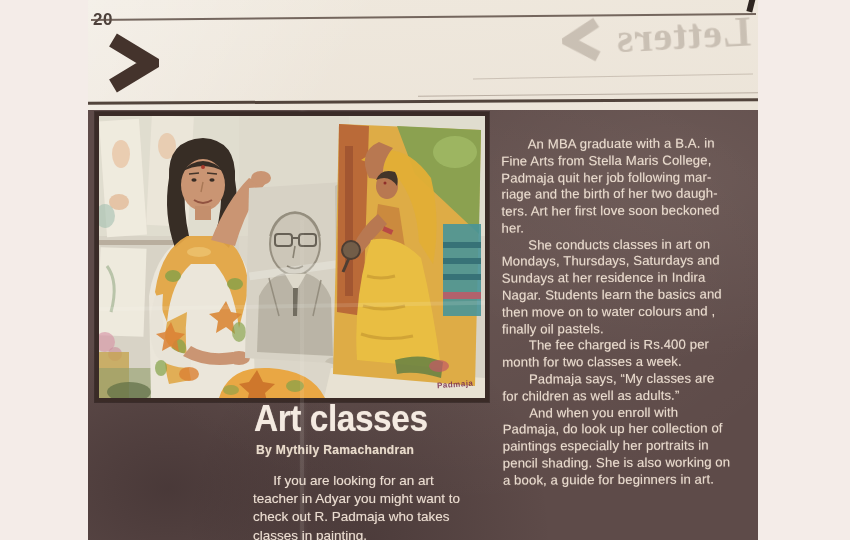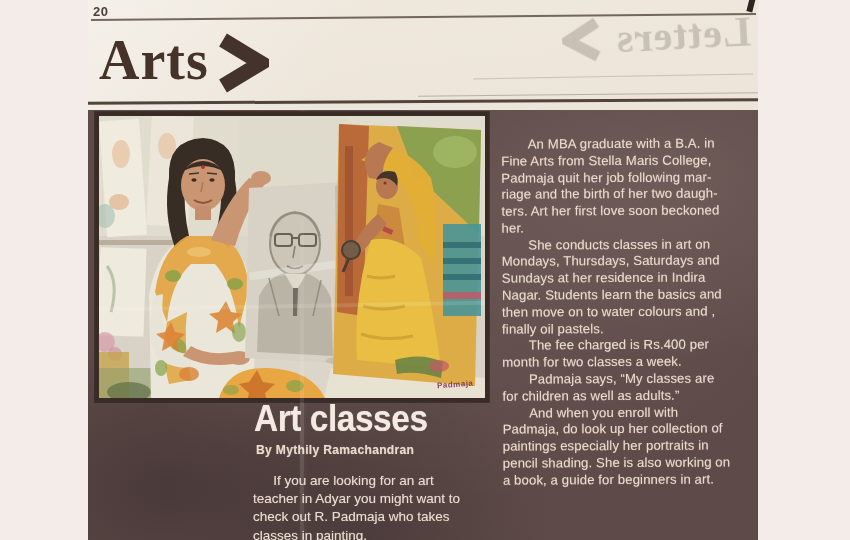--- a/index.html
+++ b/index.html
@@ -9,21 +9,21 @@
   .clip {
     position:absolute; left:88px; top:0; width:670px; height:540px;
     background:
       linear-gradient(120deg, rgba(255,255,255,0.35) 0%, rgba(255,255,255,0) 30%),
       linear-gradient(175deg, #efe8dd 0%, #e9e1d5 55%, #e3dace 100%);
     overflow:hidden;
   }
 
   
   .page-number {
-    position:absolute; left:5px; top:4px; font-size:13px; font-weight:bold;
+    position:absolute; left:5px; top:10px; font-size:17px; font-weight:bold;
     color:#4c403a; letter-spacing:0.5px;
   }
   .rule-top {
     position:absolute; left:3px; top:16px; width:665px; height:2px;
     background:#5e4f46; transform:rotate(-0.5deg); opacity:0.85;
   }
   .rule-backside {
     position:absolute; left:385px; top:76px; width:280px; height:1px;
     background:#7d6c60; opacity:0.3; transform:rotate(-1deg);
   }
@@ -112,21 +112,20 @@
 </head>
 <body>
 
 <div class="clip">
 
   <div class="page-number">20</div>
   <div class="rule-top"></div>
   <div class="rule-backside"></div>
 
   <div class="section-head">
-    <span class="section-title">Arts</span>
     <span class="section-chevron">
       <svg width="52" height="62" viewBox="0 0 52 62">
         <path d="M6 8 L44 31 L6 54" fill="none" stroke="#44332c" stroke-width="15" stroke-linejoin="miter"></path>
       </svg>
     </span>
   </div>
 
   <div class="bleed">
     <span class="bleed-word">Letters</span>
     <svg width="40" height="46" viewBox="0 0 40 46">

